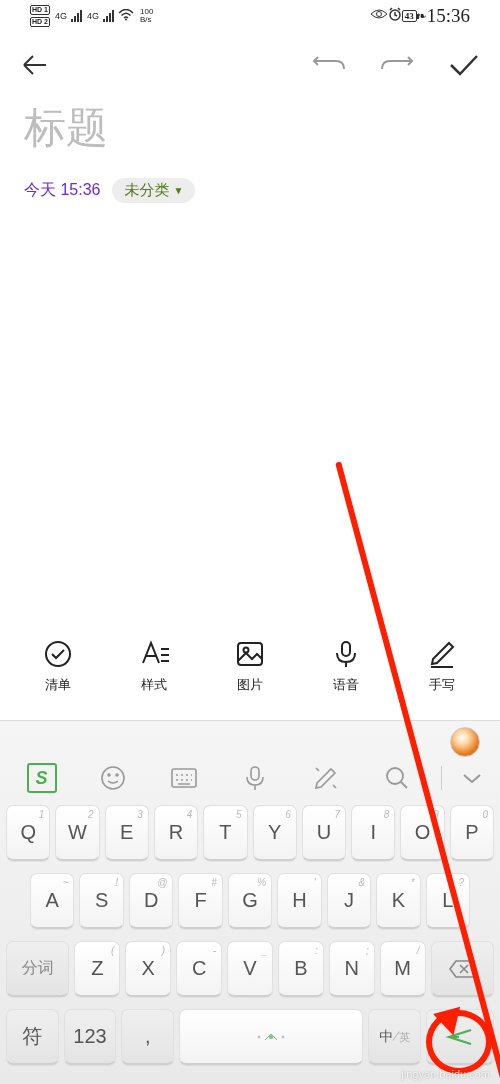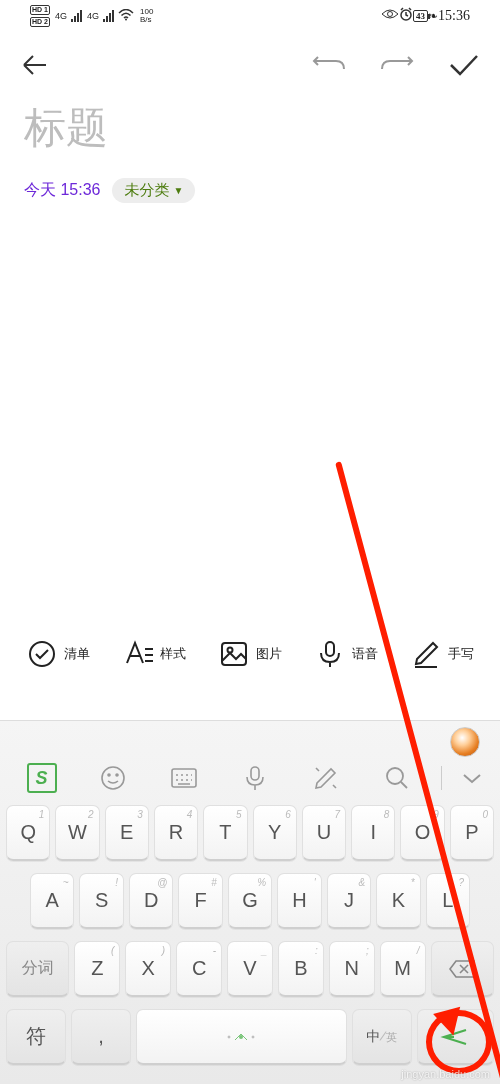--- a/index.html
+++ b/index.html
@@ -18,21 +18,21 @@
   .status-left { display: flex; align-items: center; gap: 2px; }
   .hd-box { border: 1px solid #333; border-radius: 2px; font-size: 7px; padding: 0 1px; font-weight: bold; line-height: 8px; }
   .signal-col { display: flex; align-items: flex-end; gap: 1px; height: 12px; margin-left: 2px;}
   .signal-col span { width: 2px; background: #333; }
   .wifi { margin-left: 2px; font-size: 14px; }
   .speed { display: inline-flex; flex-direction: column; font-size: 8px; line-height: 8px; margin-left: 4px;}
   .status-right { display: flex; align-items: center; font-size: 14px; font-family: Liberation Serif, serif;}
   .battery { border: 1px solid #333; border-radius: 2px; font-size: 9px; padding: 0 2px; position: relative; font-weight: bold;}
   .battery::after { content:""; position:absolute; right:-3px; top:3px; width:2px; height:5px; background:#333;}
   .leaf { font-size: 12px; }
-  .clock { font-size: 14px; font-weight: 500;}
+  .clock { font-size: 19px; font-weight: 500;}
 
   
   .header-bar {
     display: flex; align-items: center; justify-content: space-between;
     padding: 18px 20px 6px;
   }
   .back-arrow svg, .hdr-icon svg { stroke: #333; stroke-width: 2; fill: none; }
   .hdr-right { display: flex; gap: 34px; align-items: center;}
 
   
@@ -45,21 +45,21 @@
     padding: 3px 12px; font-size: 15px; color: #4d7c0f;
     display: inline-flex; align-items: center; gap: 4px;
   }
   .chip-caret { font-size: 10px; }
 
   
   .tool-row {
     position: absolute; top: 638px; width: 100%;
     display: flex; justify-content: space-around; padding: 0 10px;
   }
-  .tool-item { display: flex; flex-direction: row; align-items: center; gap: 6px; }
+  .tool-item { display: flex; flex-direction: column; align-items: center; gap: 6px; }
   .tool-icon { width: 32px; height: 32px; display: flex; align-items:center; justify-content:center; }
   .tool-icon svg { stroke: #222; stroke-width: 2; fill: none; }
   .tool-label { font-size: 13px; color: #222; }
 
   
   .kb-wrap { position:absolute; top: 720px; width:100%; background: linear-gradient(#f5f5f5,#e9e9e9); height: 364px; border-top: 1px solid #ddd;}
   .kb-avatar-row { display:flex; justify-content:flex-end; padding: 6px 20px 2px;}
   .avatar { width:30px; height:30px; border-radius:50%; background: radial-gradient(circle at 40% 35%, #fff 0%, #ffcf99 30%, #e67e22 65%, #b8530e 100%); border: 1px solid #ccc;}
   .kb-strip { display:flex; align-items:center; padding: 4px 8px 10px; gap: 4px;}
   .kb-strip .s-icon { flex:1; display:flex; justify-content:center; color:#888; }
@@ -425,20 +425,23 @@
           <svg width="28" height="20" viewBox="0 0 28 20" stroke="#888" fill="none" stroke-width="1.6">
             <path d="M8 2 L26 2 L26 18 L8 18 L2 10 Z M12 6 L20 14 M20 6 L12 14"></path>
           </svg>
         </div>
       </div>
     <div class="kb-row" id="kb-row4">
         <div class="key gray">
           <span>符</span>
         </div>
         <div class="key gray">
+          <span>123</span>
+        </div>
+        <div class="key gray">
           <span>,</span>
         </div>
         <div class="key space">
           <svg width="40" height="14" viewBox="0 0 40 14" stroke="#bbb" fill="none">
             <circle cx="8" cy="7" r="1" fill="#bbb"></circle>
             <circle cx="32" cy="7" r="1" fill="#bbb"></circle>
             <path d="M14 10 L20 4 L26 10" stroke="#7ac67a"></path>
             <circle cx="20" cy="7" r="2" fill="#7ac67a" stroke="none"></circle>
           </svg>
         </div>

